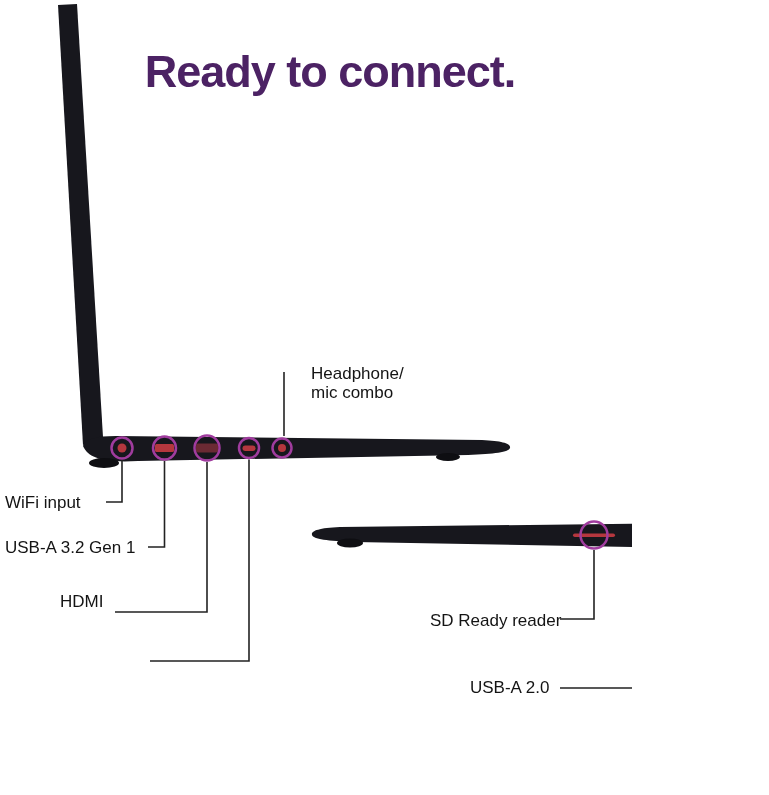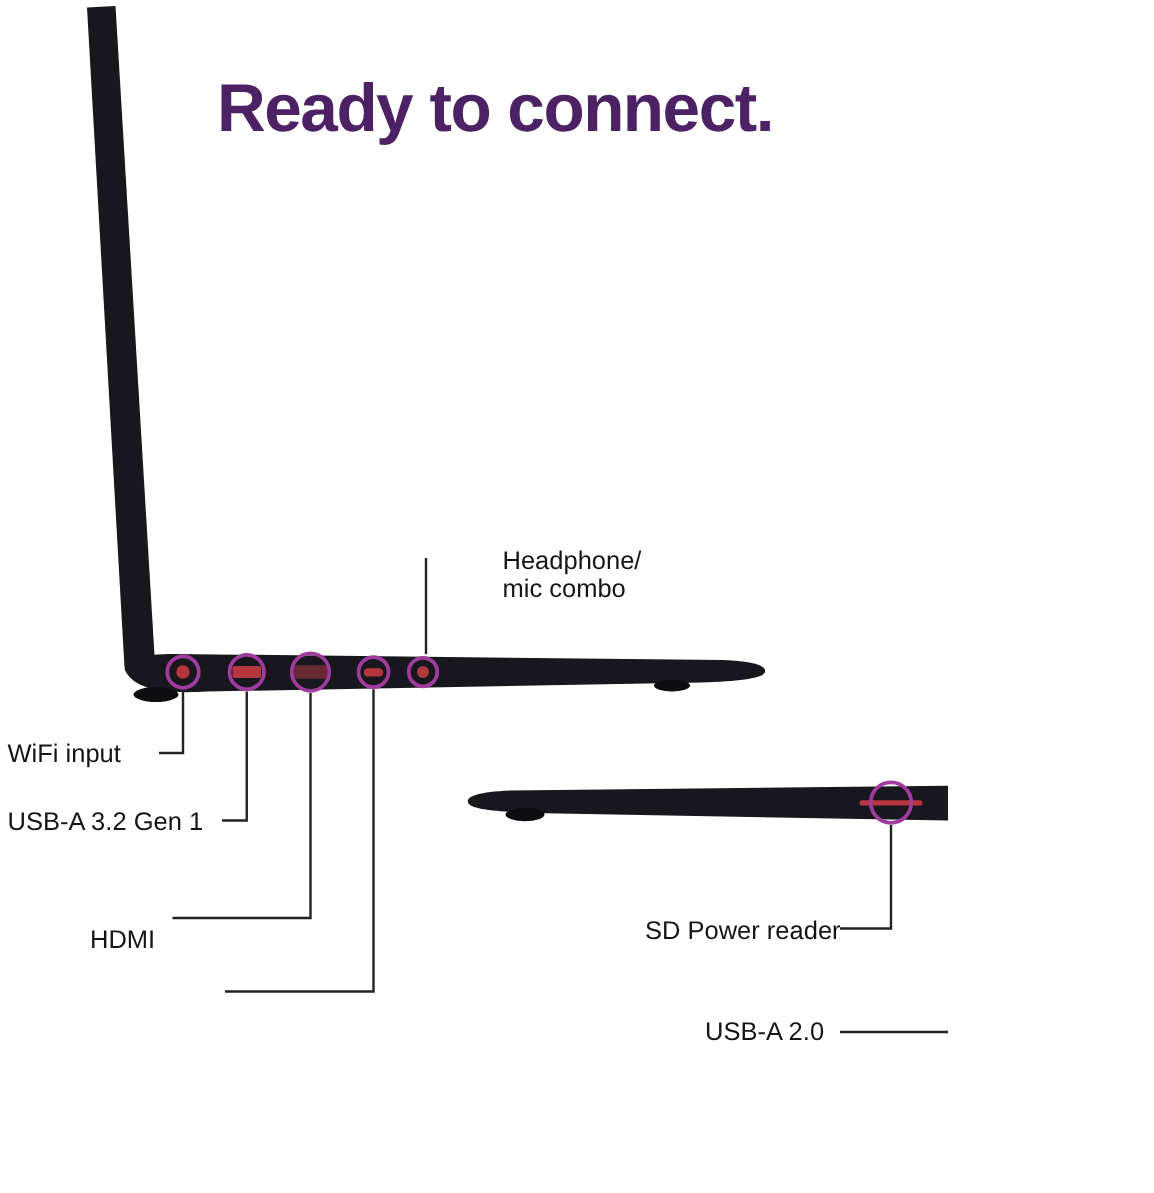--- a/index.html
+++ b/index.html
@@ -40,24 +40,24 @@
   .ring   { fill: none; stroke: var(--highlight_ring, #A03C9E); stroke-width: 2.5; }
   .cline path { fill: none; stroke: var(--callout_line, #222222); stroke-width: 1.6; }
 
   .label {
     position: absolute;
     font-size: 17px;
     line-height: 19px;
     color: var(--text_dark, #141414);
     white-space: nowrap;
   }
-  .label-headphone { left: 311px; top: 364px; margin-left: 24px; }
+  .label-headphone { left: 311px; top: 364px; }
   .label-power     { left: 5px;   top: 493px; }
   .label-usba32    { left: 5px;   top: 538px; }
-  .label-hdmi      { left: 60px;  top: 617px; }
+  .label-hdmi      { left: 60px;  top: 592px; }
   .label-usbc32    { left: 5px;   top: 652px; }
   .label-sd        { left: 430px; top: 611px; }
   .label-usba20    { left: 470px; top: 678px; }
 
   .footer {
     position: absolute;
     top: 757px;
     left: 0;
     width: 100%;
     text-align: center;
@@ -126,17 +126,17 @@
     </g>
   </svg>
 
   <div class="label label-headphone">
     <span>Headphone/</span><br>
     <span>mic combo</span>
   </div>
   <div class="label label-power">WiFi input</div>
   <div class="label label-usba32">USB-A 3.2 Gen 1</div>
   <div class="label label-hdmi">HDMI</div>
-  <div class="label label-sd">SD Power reader</div>
+  <div class="label label-sd">SD Ready reader</div>
   <div class="label label-usba20">USB-A 2.0</div>
 
 
 </div>
 
 </body></html>

